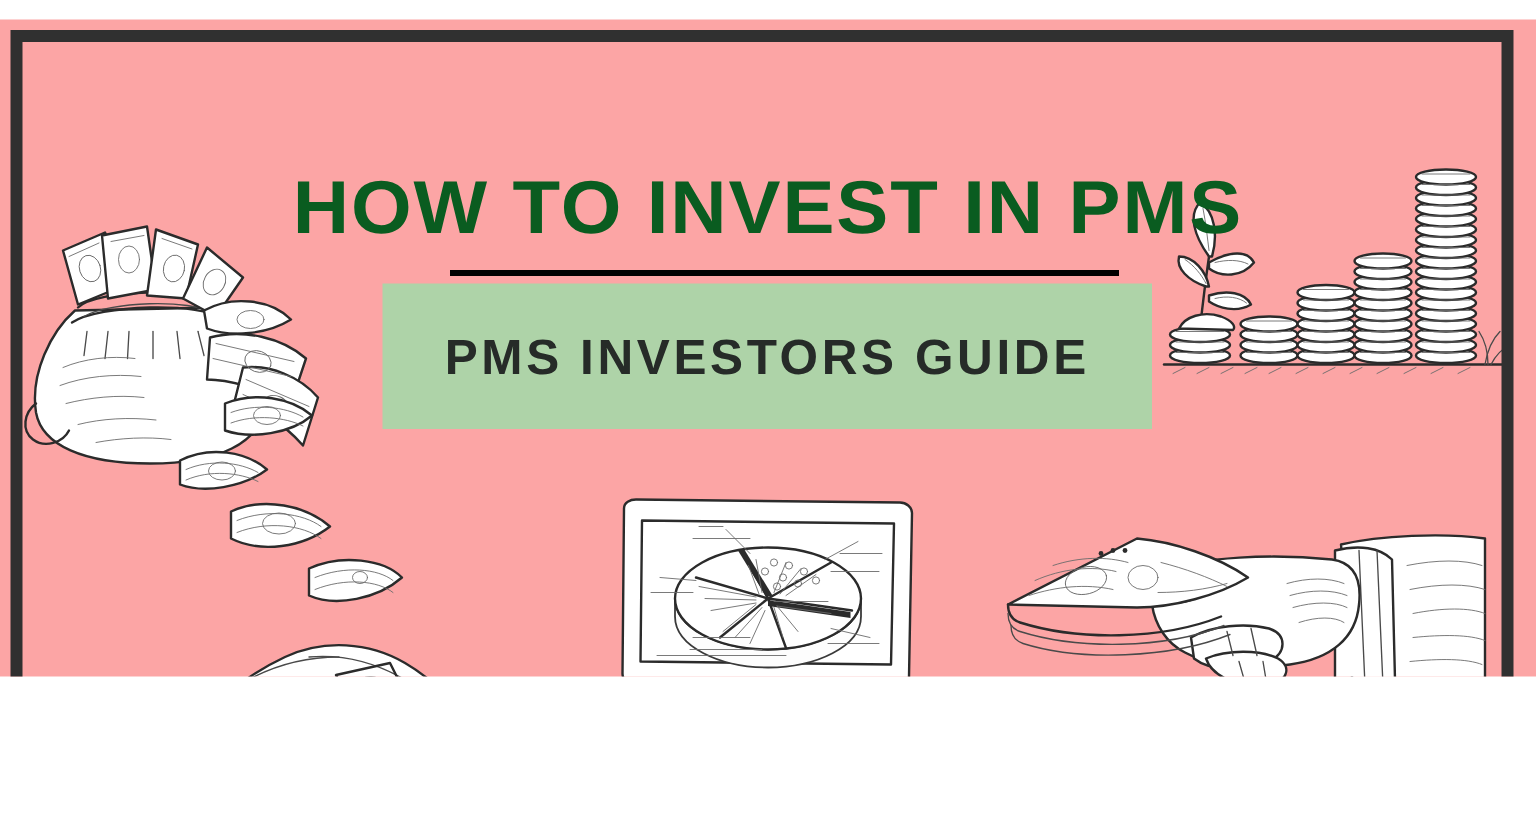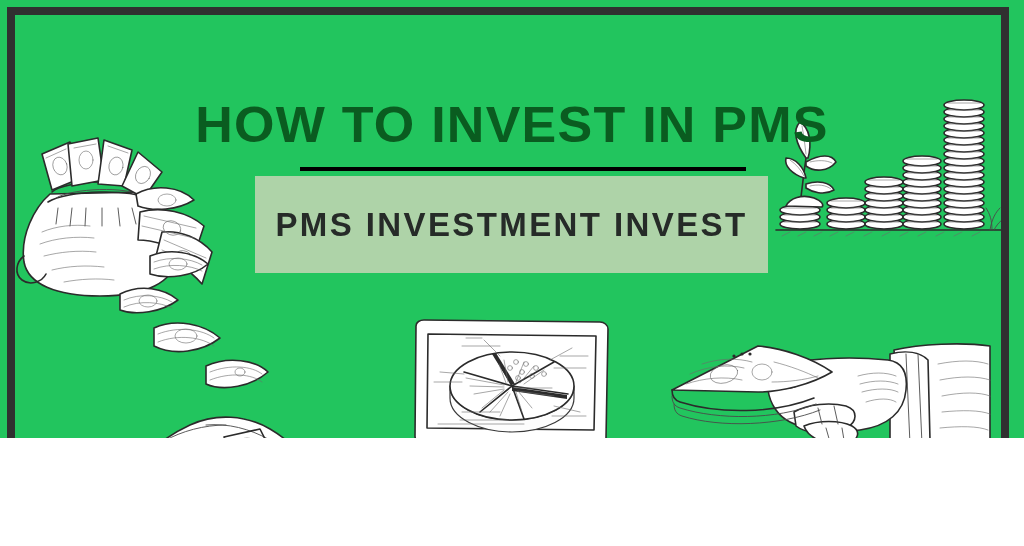--- a/index.html
+++ b/index.html
@@ -11,22 +11,23 @@
     width: 1024px;
     height: 546px;
     overflow: hidden;
     font-family: "Liberation Sans", sans-serif;
   }
 
   #poster {
     position: relative;
     width: 1024px;
     height: 438px;
-    background: #22c55e;
+    background: #fca5a5;
     overflow: hidden;
+    margin-top: 13px;
   }
 
   
   #frame {
     position: absolute;
     left: 7px;
     top: 7px;
     width: 1002px;
     height: 524px;
     border: 8px solid #303030;
@@ -455,19 +456,19 @@
       </g>
     </svg>
   </div>
 
   <div id="headline-block">
     <h1 id="main-title">HOW TO INVEST IN PMS</h1>
 
     <div id="title-rule"></div>
 
     <div id="subtitle-band">
-      <div class="subtitle-line">PMS INVESTMENT INVEST</div>
+      <div class="subtitle-line">PMS INVESTORS GUIDE</div>
     </div>
   </div>
 
   <div id="frame"></div>
 
 </div>
 
 </body></html>

